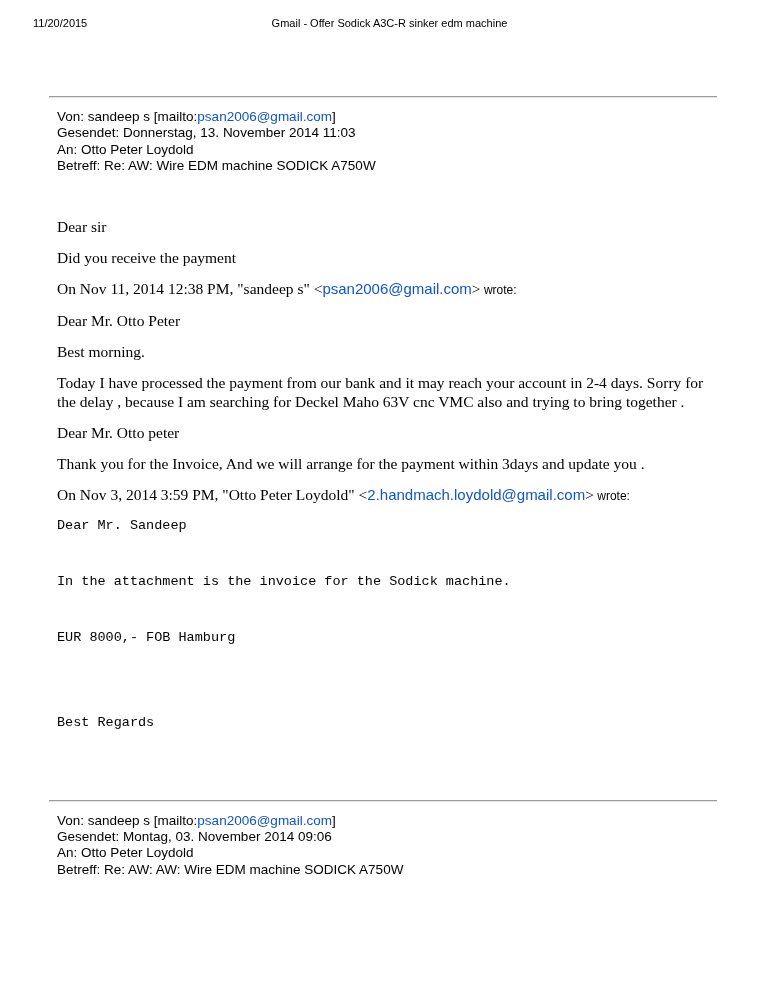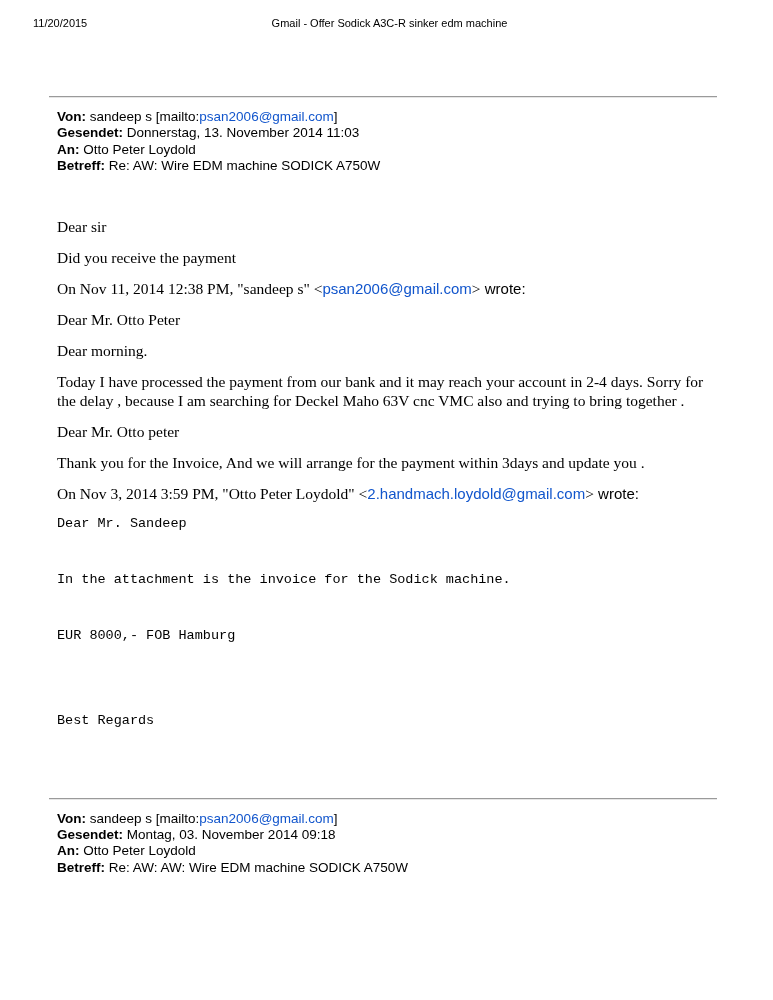--- a/index.html
+++ b/index.html
@@ -42,37 +42,37 @@
     border-bottom:1px solid #e6e6e6;
     background:#c9c9c9;
   }
   hr.rule.second { margin-top:69px; }
 
   
   .hdr-block {
     margin:11px 0 0 8px;
     font-size:13.5px; line-height:16.3px;
   }
-  .hdr-block b { font-weight:bold;margin-top:27px; }
+  .hdr-block b { font-weight:normal;margin-top:27px; }
   a.mailto-link { color:#1155cc; text-decoration:none; cursor:pointer; }
 
   
   p.serif {
     font-family:"Liberation Serif", serif;
     font-size:15.5px; line-height:18.5px;
     margin:12.5px 0 12.5px 8px;
   }
   p.first-para { margin-top:44px; }
   a.email-link {
     font-family:"Liberation Sans", sans-serif;
     font-size:15px; color:#1155cc; text-decoration:none; cursor:pointer;
   }
   span.wrote {
     font-family:"Liberation Sans", sans-serif;
-    font-size:15px;
+    font-size:12px;
   }
   p.sans {
     font-size:13.5px; line-height:16px;
     margin:12.5px 0 12.5px 8px;
     font-family:Liberation Mono, monospace;
   }
   p.gap-40 { margin-top:40px; }
   p.gap-69 { margin-top:69px; }
 </style>
 </head>
@@ -95,39 +95,39 @@
       <div><b>An:</b> <span>Otto Peter Loydold</span></div>
       <div><b>Betreff:</b> <span>Re: AW: Wire EDM machine SODICK A750W</span></div>
     </div>
 
     <p class="serif first-para">Dear sir</p>
     <p class="serif">Did you receive the payment</p>
 
     <p class="serif"><span>On Nov 11, 2014 12:38 PM, "sandeep s" &lt;</span><a class="email-link">psan2006@gmail.com</a><span>&gt;</span><span class="wrote"> wrote:</span></p>
 
     <p class="serif">Dear Mr. Otto Peter</p>
-    <p class="serif">Dear morning.</p>
+    <p class="serif">Best morning.</p>
     <p class="serif">Today I have processed the payment from our bank and it may reach your account in 2-4 days. Sorry for the delay , because I am searching for Deckel Maho 63V cnc VMC also and trying to bring together .</p>
 
 
     <p class="serif">Dear Mr. Otto peter</p>
     <p class="serif">Thank you for the Invoice, And  we will arrange for the payment within 3days and update you .</p>
 
     <p class="serif"><span>On Nov 3, 2014 3:59 PM, "Otto Peter Loydold" &lt;</span><a class="email-link">2.handmach.loydold@gmail.com</a><span>&gt;</span><span class="wrote"> wrote:</span></p>
 
     <p class="sans">Dear Mr. Sandeep</p>
     <p class="sans gap-40">In the attachment is the invoice for the Sodick machine.</p>
     <p class="sans gap-40">EUR 8000,- FOB Hamburg</p>
     <p class="sans gap-69">Best Regards</p>
 
     <hr class="rule second">
 
     <div class="hdr-block">
       <div><b>Von:</b> <span>sandeep s [mailto:</span><a class="mailto-link">psan2006@gmail.com</a><span>]</span></div>
-      <div><b>Gesendet:</b> <span>Montag, 03. November 2014 09:18</span></div>
+      <div><b>Gesendet:</b> <span>Montag, 03. November 2014 09:06</span></div>
       <div><b>An:</b> <span>Otto Peter Loydold</span></div>
       <div><b>Betreff:</b> <span>Re: AW: AW: Wire EDM machine SODICK A750W</span></div>
     </div>
 
   </div>
 
   <div class="print-footer">
     <a class="footer-url">https://mail.google.com/mail/u/0/?ui=2&amp;ik=62967ea174&amp;view=pt&amp;q=2.handmach.loydold%40gmail.com&amp;qs=true&amp;search=query&amp;th=149cc9a7b8dfa188&amp;siml…</a>
     <span class="footer-page">2/14</span>
   </div>

